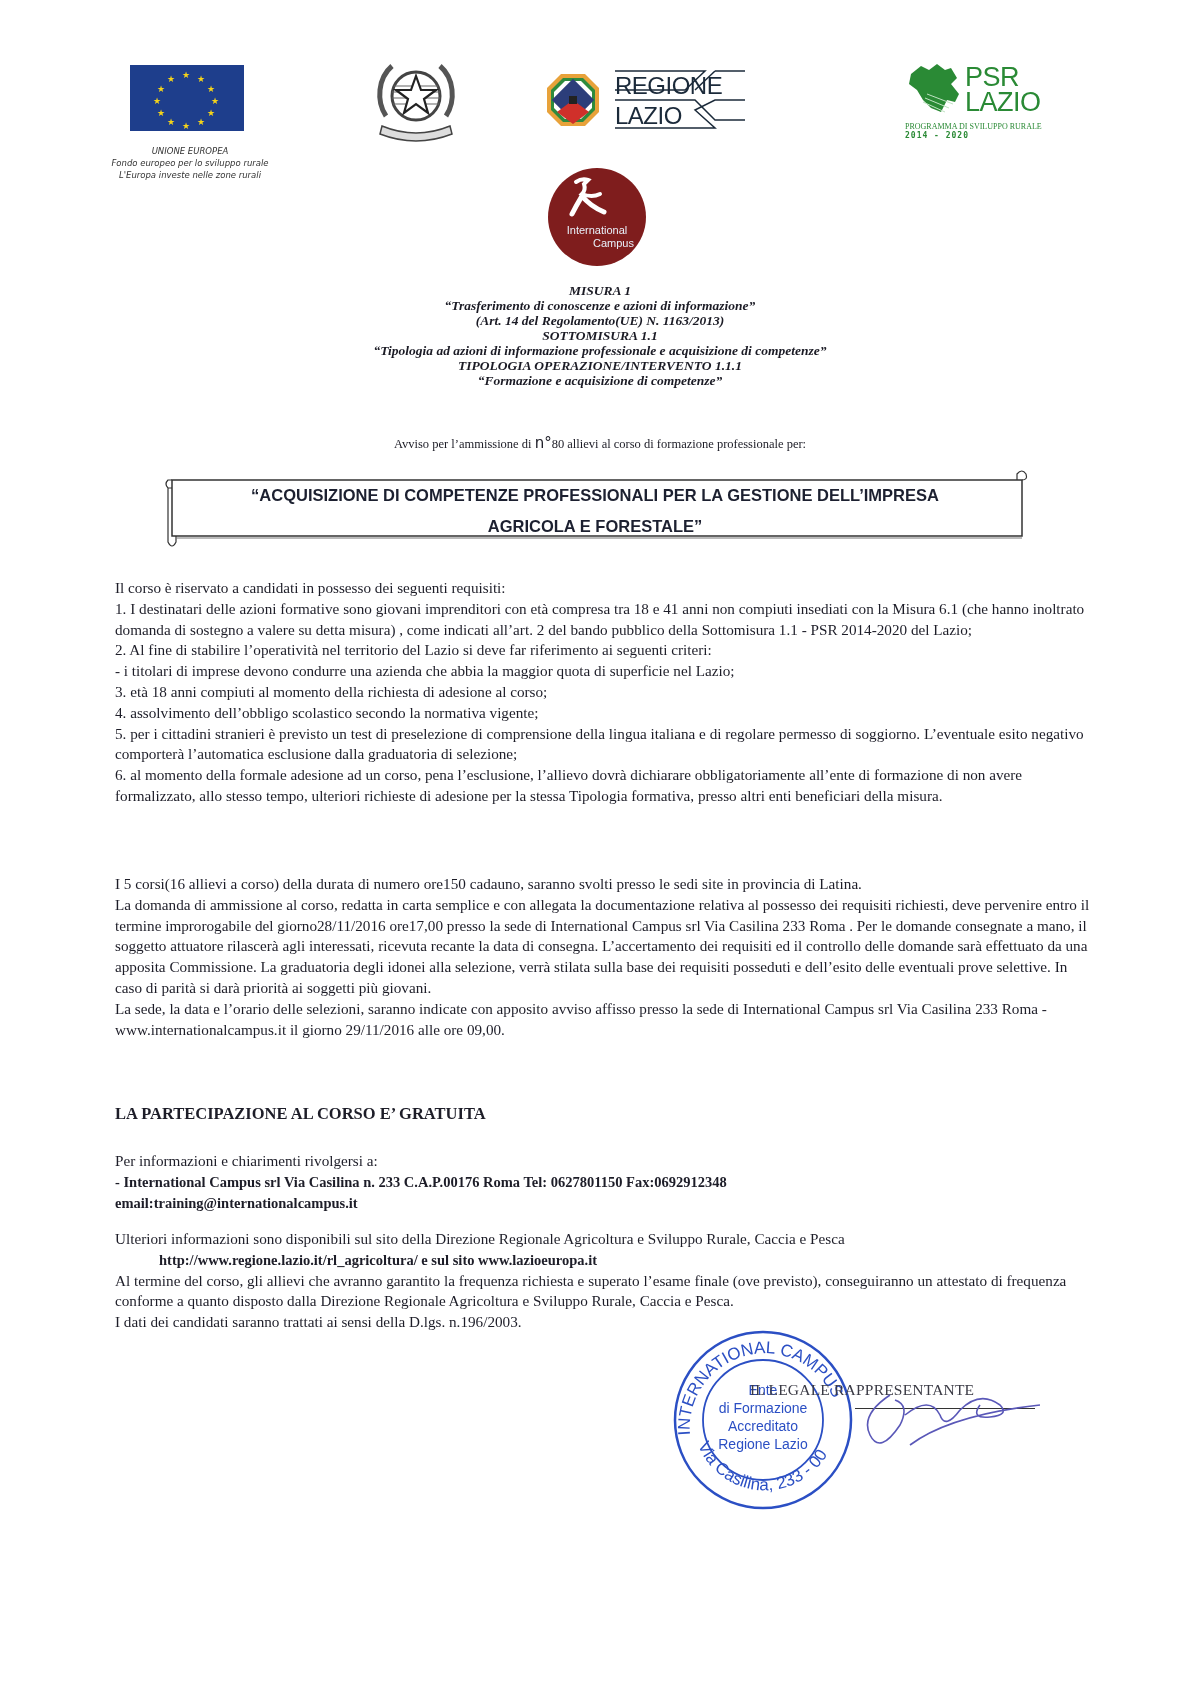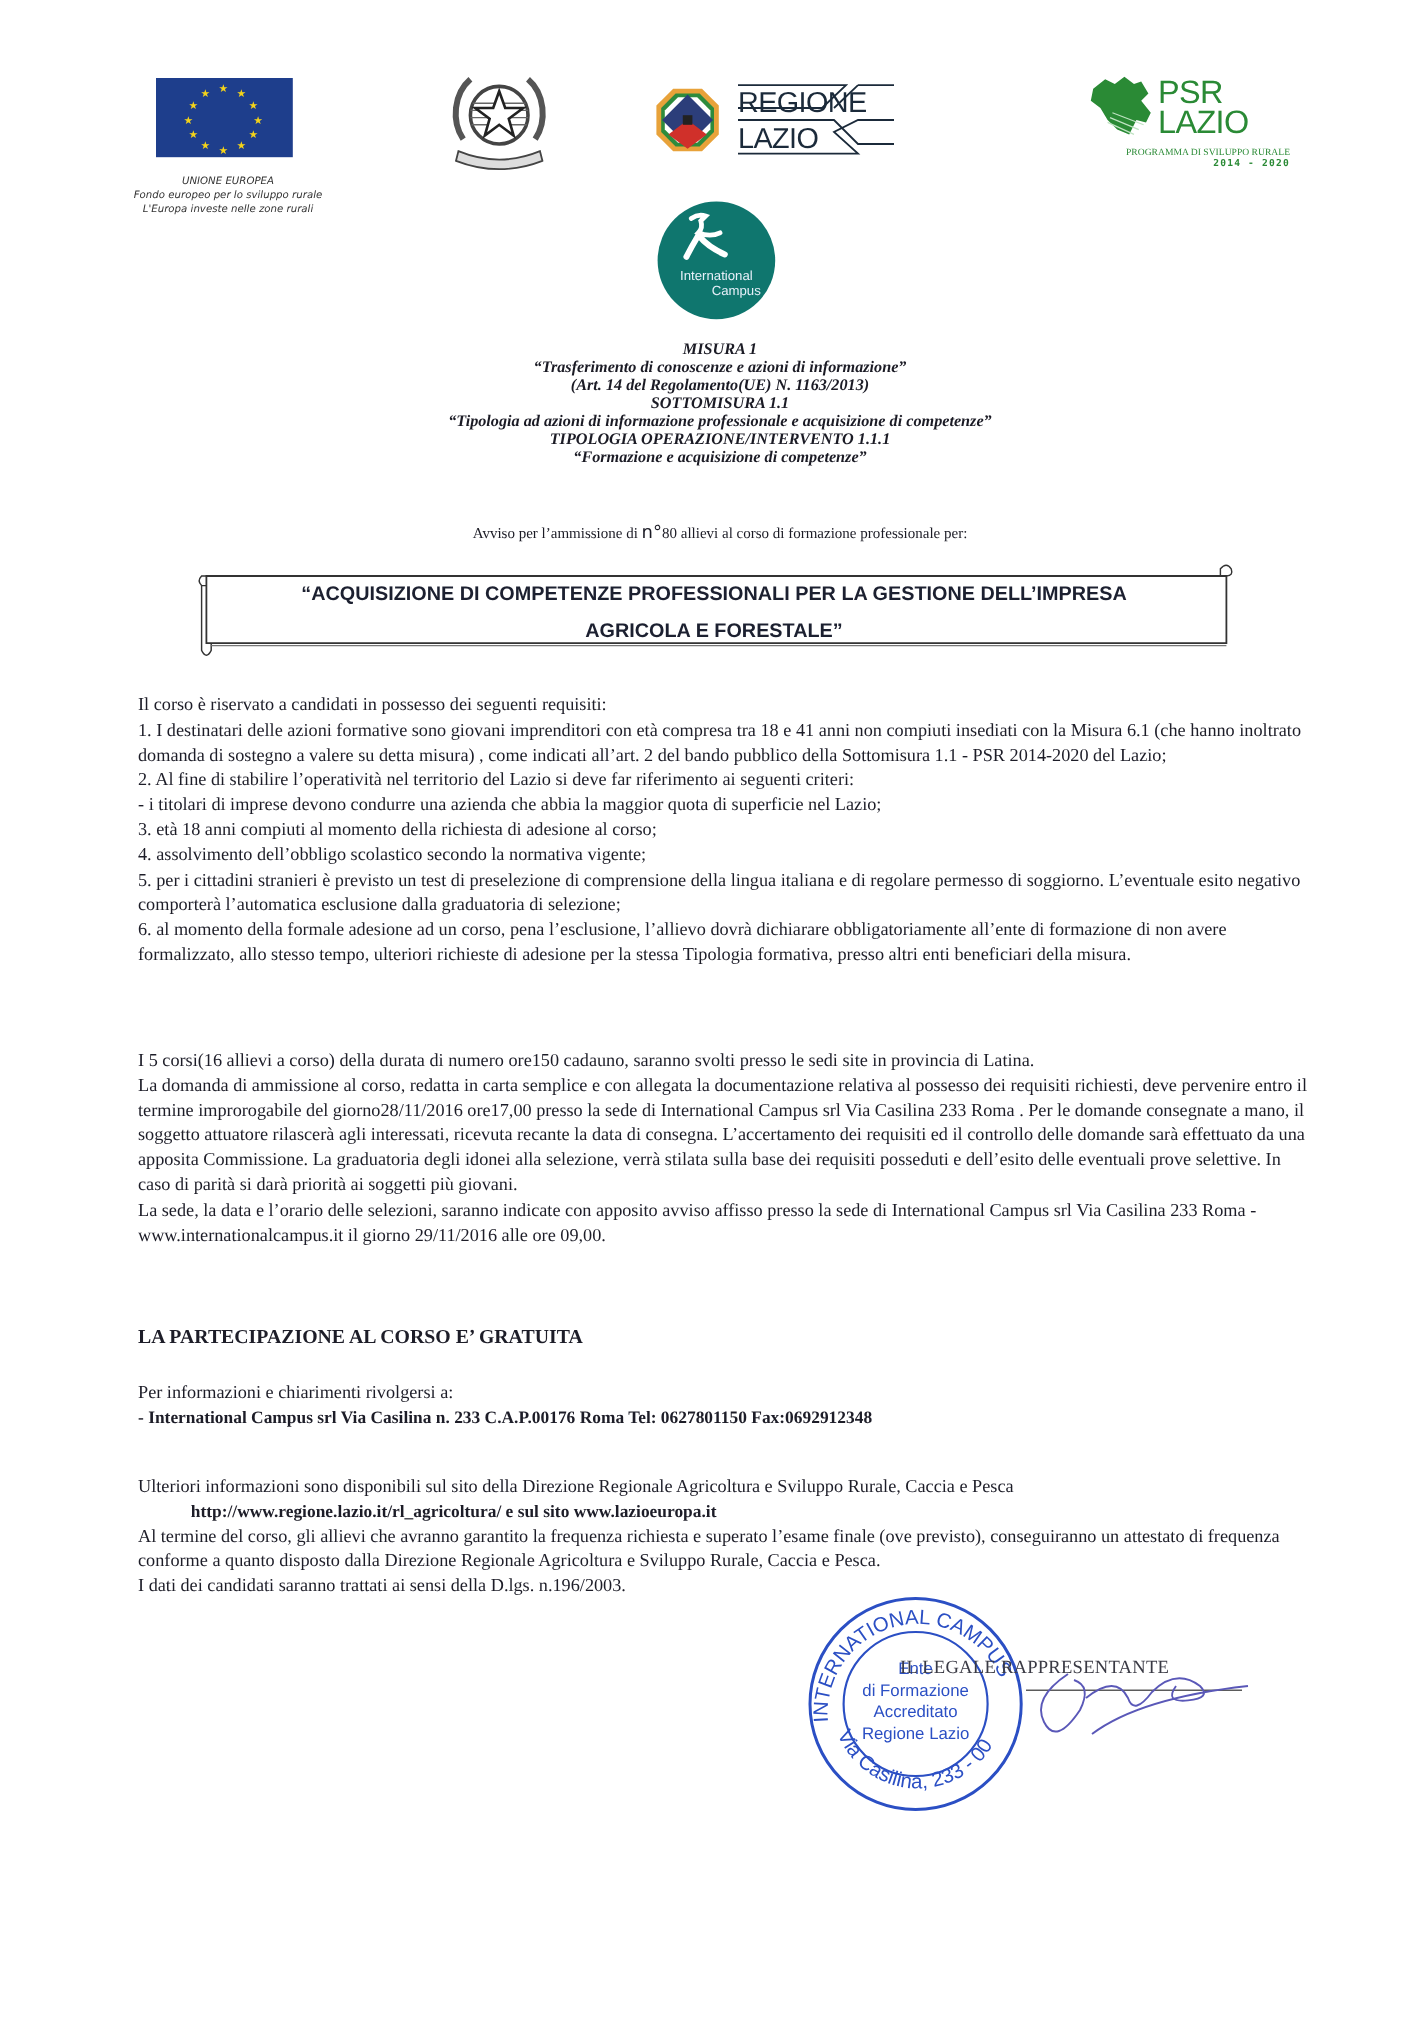--- a/index.html
+++ b/index.html
@@ -18,23 +18,23 @@
   .regione .crest { position: absolute; left: 0; top: 4px; width: 56px; height: 56px; }
   .regione .rtext { position: absolute; left: 70px; font-family: "Liberation Sans", "DejaVu Sans", sans-serif; color: #1b2a3a; font-size: 24px; line-height: 24px; letter-spacing: -0.5px; }
   .regione .r1 { top: 6px; }
   .regione .r2 { top: 36px; }
   .regione svg.lines { position: absolute; left: 0; top: 0; }
 
   .psr { position: absolute; left: 905px; top: 60px; width: 170px; height: 95px; }
   .psr .psr-word { position: absolute; left: 60px; color: #2a8a35; font-family: "Liberation Sans", sans-serif; font-size: 27px; line-height: 26px; letter-spacing: -0.5px; }
   .psr .p1 { top: 4px; }
   .psr .p2 { top: 29px; }
-  .psr .sub { position: absolute; left: 0; top: 62px; width: 170px; text-align: right; color: #2a8a35; font-family: "Liberation Serif", serif; font-size: 8px; line-height: 9px; }
-
-  .ic-logo { position: absolute; left: 548px; top: 168px; width: 98px; height: 98px; border-radius: 50%; background: #0f766e; }
+  .psr .sub { position: absolute; left: 0; top: 62px; width: 170px; text-align: left; color: #2a8a35; font-family: "Liberation Serif", serif; font-size: 8px; line-height: 9px; }
+
+  .ic-logo { position: absolute; left: 548px; top: 168px; width: 98px; height: 98px; border-radius: 50%; background: #7f1d1d; }
   .ic-logo .ic-text { position: absolute; left: 0; width: 98px; color: #e8f0fa; font-family: "Liberation Sans", sans-serif; font-size: 11px; line-height: 13px; }
   .ic-logo .t1 { top: 56px; text-align: center; }
   .ic-logo .t2 { top: 69px; text-align: right; padding-right: 12px; box-sizing: border-box; }
 
   
   .heading { position: absolute; left: 200px; top: 283px; width: 800px; text-align: center;
              font-style: italic; font-weight: bold; font-size: 13.5px; line-height: 15px; color: #1b1b25; }
   .heading div { white-space: nowrap; }
   .avviso { position: absolute; left: 200px; top: 434px; width: 800px; text-align: center; font-size: 12.5px; color: #1b1b25; }
   .avviso .n { font-family: "DejaVu Sans", sans-serif; font-size: 15px; }
@@ -186,20 +186,21 @@
   <p>I 5 corsi(16 allievi a corso) della durata di numero ore150 cadauno, saranno svolti presso le sedi site in provincia di Latina.</p>
   <p>La domanda di ammissione al corso, redatta in carta semplice e con allegata la documentazione relativa al possesso dei requisiti richiesti, deve pervenire entro il termine improrogabile del giorno28/11/2016 ore17,00 presso la sede di International Campus srl Via Casilina 233 Roma . Per le domande consegnate a mano, il soggetto attuatore rilascerà agli interessati, ricevuta recante la data di consegna. L’accertamento dei requisiti ed il controllo delle domande sarà effettuato da una apposita Commissione. La graduatoria degli idonei alla selezione, verrà stilata sulla base dei requisiti posseduti e dell’esito delle eventuali prove selettive. In caso di parità si darà priorità ai soggetti più giovani.</p>
   <p>La sede, la data e l’orario delle selezioni, saranno indicate con apposito avviso affisso presso la sede di International Campus srl Via Casilina 233 Roma -www.internationalcampus.it il giorno 29/11/2016 alle ore 09,00.</p>
 </div>
 
 <div class="gratuita">LA PARTECIPAZIONE AL CORSO E’ GRATUITA</div>
 
 <div class="body contacts">
   <p>Per informazioni e chiarimenti rivolgersi a:</p>
   <p class="bold">- International Campus srl Via Casilina n. 233 C.A.P.00176 Roma Tel: 0627801150 Fax:0692912348</p>
+  <p class="bold">email:training@internationalcampus.it</p>
 </div>
 
 <div class="body further">
   <p>Ulteriori informazioni sono disponibili sul sito della Direzione Regionale Agricoltura e Sviluppo Rurale, Caccia e Pesca</p>
   <p class="bold">http://www.regione.lazio.it/rl_agricoltura/ e sul sito www.lazioeuropa.it</p>
   <p>Al termine del corso, gli allievi che avranno garantito la frequenza richiesta e superato l’esame finale (ove previsto), conseguiranno un attestato di frequenza conforme a quanto disposto dalla Direzione Regionale Agricoltura e Sviluppo Rurale, Caccia e Pesca.</p>
   <p>I dati dei candidati saranno trattati ai sensi della D.lgs. n.196/2003.</p>
 </div>
 
 <svg class="stamp" viewBox="0 0 190 190">

